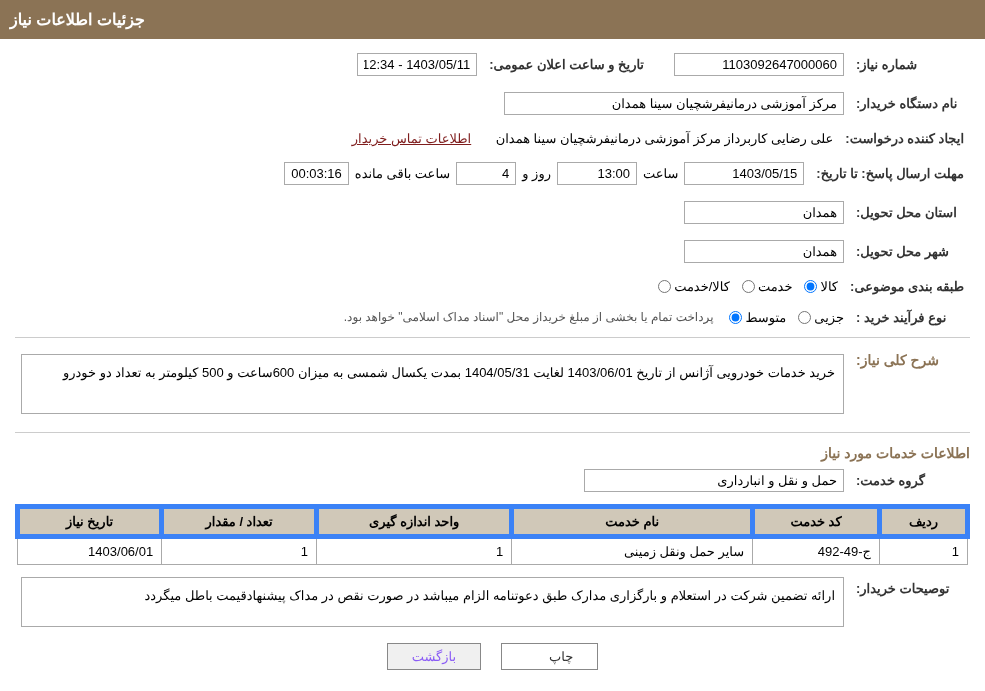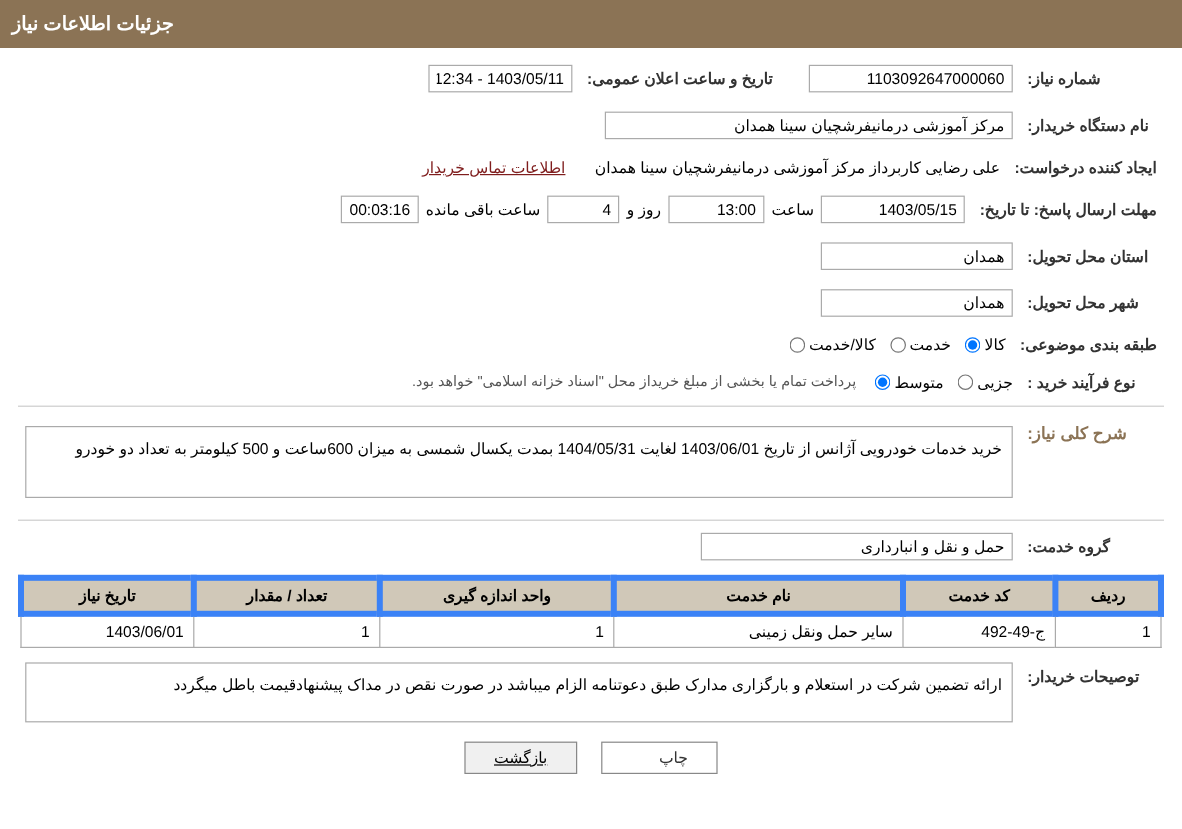--- a/index.html
+++ b/index.html
@@ -143,22 +143,21 @@
     }
     .btn {
       padding: 5px 24px;
       font-size: 13px;
       font-family: Tahoma, Arial, sans-serif;
       cursor: pointer;
       border: 1px solid #888;
     }
     .btn-back {
       background: #f0f0f0;
-      color: #000000;
-      text-decoration: underline;
+      color: #8b5cf6;
     }
     .btn-print {
       background: #fff;
       color: #333;
       padding-left: 47px;
     }
     .row-flex {
       display: flex;
       align-items: center;
       gap: 6px;
@@ -292,21 +291,21 @@
             <div class="radio-group" style="flex-shrink:0;">
               <div class="radio-item">
                 <label>جزیی</label>
                 <input type="radio" name="process" style="">
               </div>
               <div class="radio-item">
                 <label>متوسط</label>
                 <input type="radio" name="process" checked="" style="">
               </div>
             </div>
-            <span class="small-note" style="margin-right:10px;">پرداخت تمام یا بخشی از مبلغ خریداز محل "اسناد خزانه اسلامی" خواهد بود.</span>
+            <span class="small-note" style="margin-right:10px;">پرداخت تمام یا بخشی از مبلغ خریداز محل "اسناد مداک اسلامی" خواهد بود.</span>
           </div>
         </td>
       </tr>
     </tbody>
       </table>
 
     <div class="section-divider"></div>
 
     <table class="info-table">
       <tbody>
@@ -318,20 +317,21 @@
           <div class="description-box watermark-area">
             <span>خرید خدمات خودرویی آژانس از تاریخ 1403/06/01 لغایت 1404/05/31 بمدت یکسال شمسی به میزان 600ساعت و 500 کیلومتر به تعداد دو خودرو</span>
           </div>
         </td>
       </tr>
     </tbody>
       </table>
 
     <div class="section-divider"></div>
 
+    <div class="section-header">اطلاعات خدمات مورد نیاز</div>
 
     <table class="info-table">
       <tbody>
           <tr>
         <td class="label-cell" style="width:120px;">گروه خدمت:</td>
         <td class="value-cell">
           <input class="input-box" style="width: 260px;" type="text" value="حمل و نقل و انبارداری" readonly="">
         </td>
       </tr>
     </tbody>

